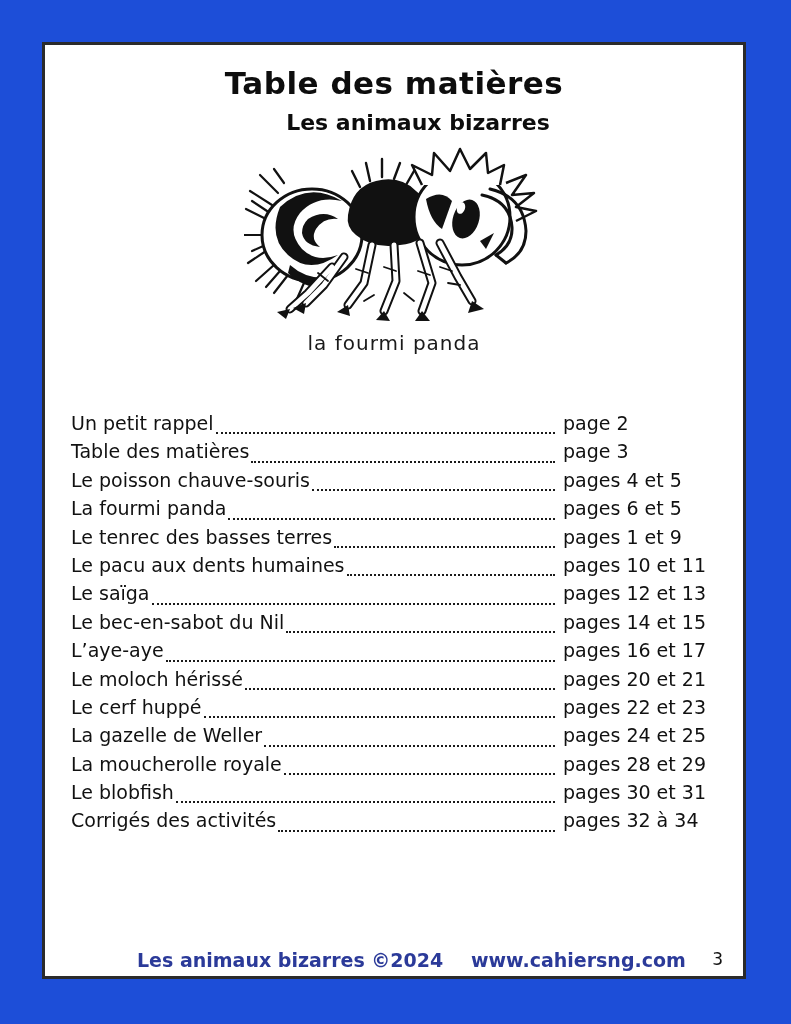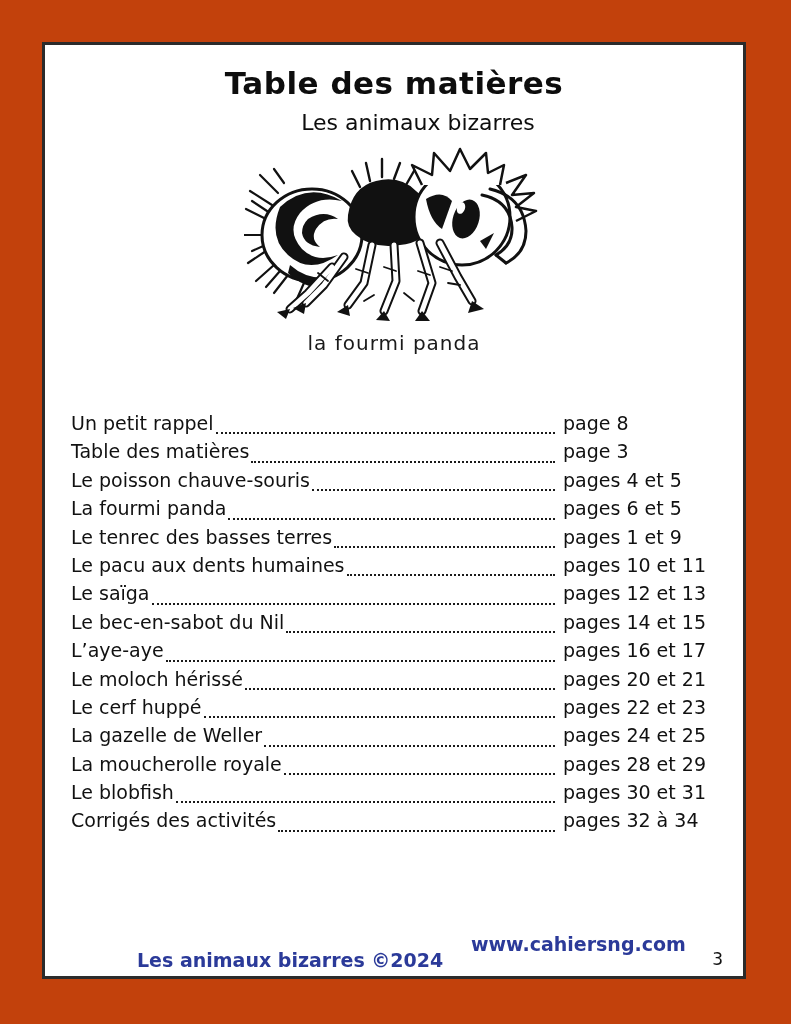--- a/index.html
+++ b/index.html
@@ -3,21 +3,21 @@
 <meta charset="utf-8">
 <style>
   * { margin: 0; padding: 0; box-sizing: border-box; }
   html, body { background: #fff; }
   body { font-family: "DejaVu Sans", "Liberation Sans", sans-serif; color: #111; }
 
   .canvas {
     position: relative;
     width: 791px;
     height: 1024px;
-    background: #c2410c;
+    background: #1d4ed8;
     overflow: hidden;
   }
 
   .frame {
     position: absolute;
     left: 42px;
     top: 42px;
     width: 704px;
     height: 937px;
     border: 3px solid #2b2b2b;
@@ -30,21 +30,21 @@
     font-size: 31px;
     font-weight: bold;
     letter-spacing: 0.5px;
     color: #0d0d0d;
   }
 
   .subtitle {
     margin-top: 9px;
     text-align: center;
     font-size: 22px;
-    font-weight: normal;
+    font-weight: bold;
     color: #0d0d0d;
     padding-left: 48px;
   }
 
   .illustration {
     margin-top: 8px;
     display: flex;
     justify-content: center;
     height: 184px;
   }
@@ -88,21 +88,21 @@
   }
 
   .footer {
     position: absolute;
     left: 0; right: 0; bottom: 5px;
     height: 26px;
     font-weight: bold;
     font-size: 19px;
   }
   .footer .copyright { position: absolute; left: 92px;  bottom: 0; }
-  .footer .website   { position: absolute; left: 426px; bottom: 16px; text-align: right; }
+  .footer .website   { position: absolute; left: 426px; bottom: 0; text-align: right; }
   .footer .pagenum   { position: absolute; right: 20px; bottom: 2px;
                        color: #111; font-weight: normal; font-size: 17px; }
 </style>
 </head>
 <body>
 
 <div class="canvas">
   <div class="frame">
 
     <div class="title">Table des matières</div>
@@ -194,21 +194,21 @@
         </g>
       </svg>
     </div>
 
     <div class="caption">la fourmi panda</div>
 
     <div class="toc">
       <div class="toc-row">
         <span class="toc-title">Un petit rappel</span>
         <span class="leader"></span>
-        <span class="toc-pages">page 8</span>
+        <span class="toc-pages">page 2</span>
       </div>
       <div class="toc-row">
         <span class="toc-title">Table des matières</span>
         <span class="leader"></span>
         <span class="toc-pages">page 3</span>
       </div>
       <div class="toc-row">
         <span class="toc-title">Le poisson chauve-souris</span>
         <span class="leader"></span>
         <span class="toc-pages">pages 4 et 5</span>

